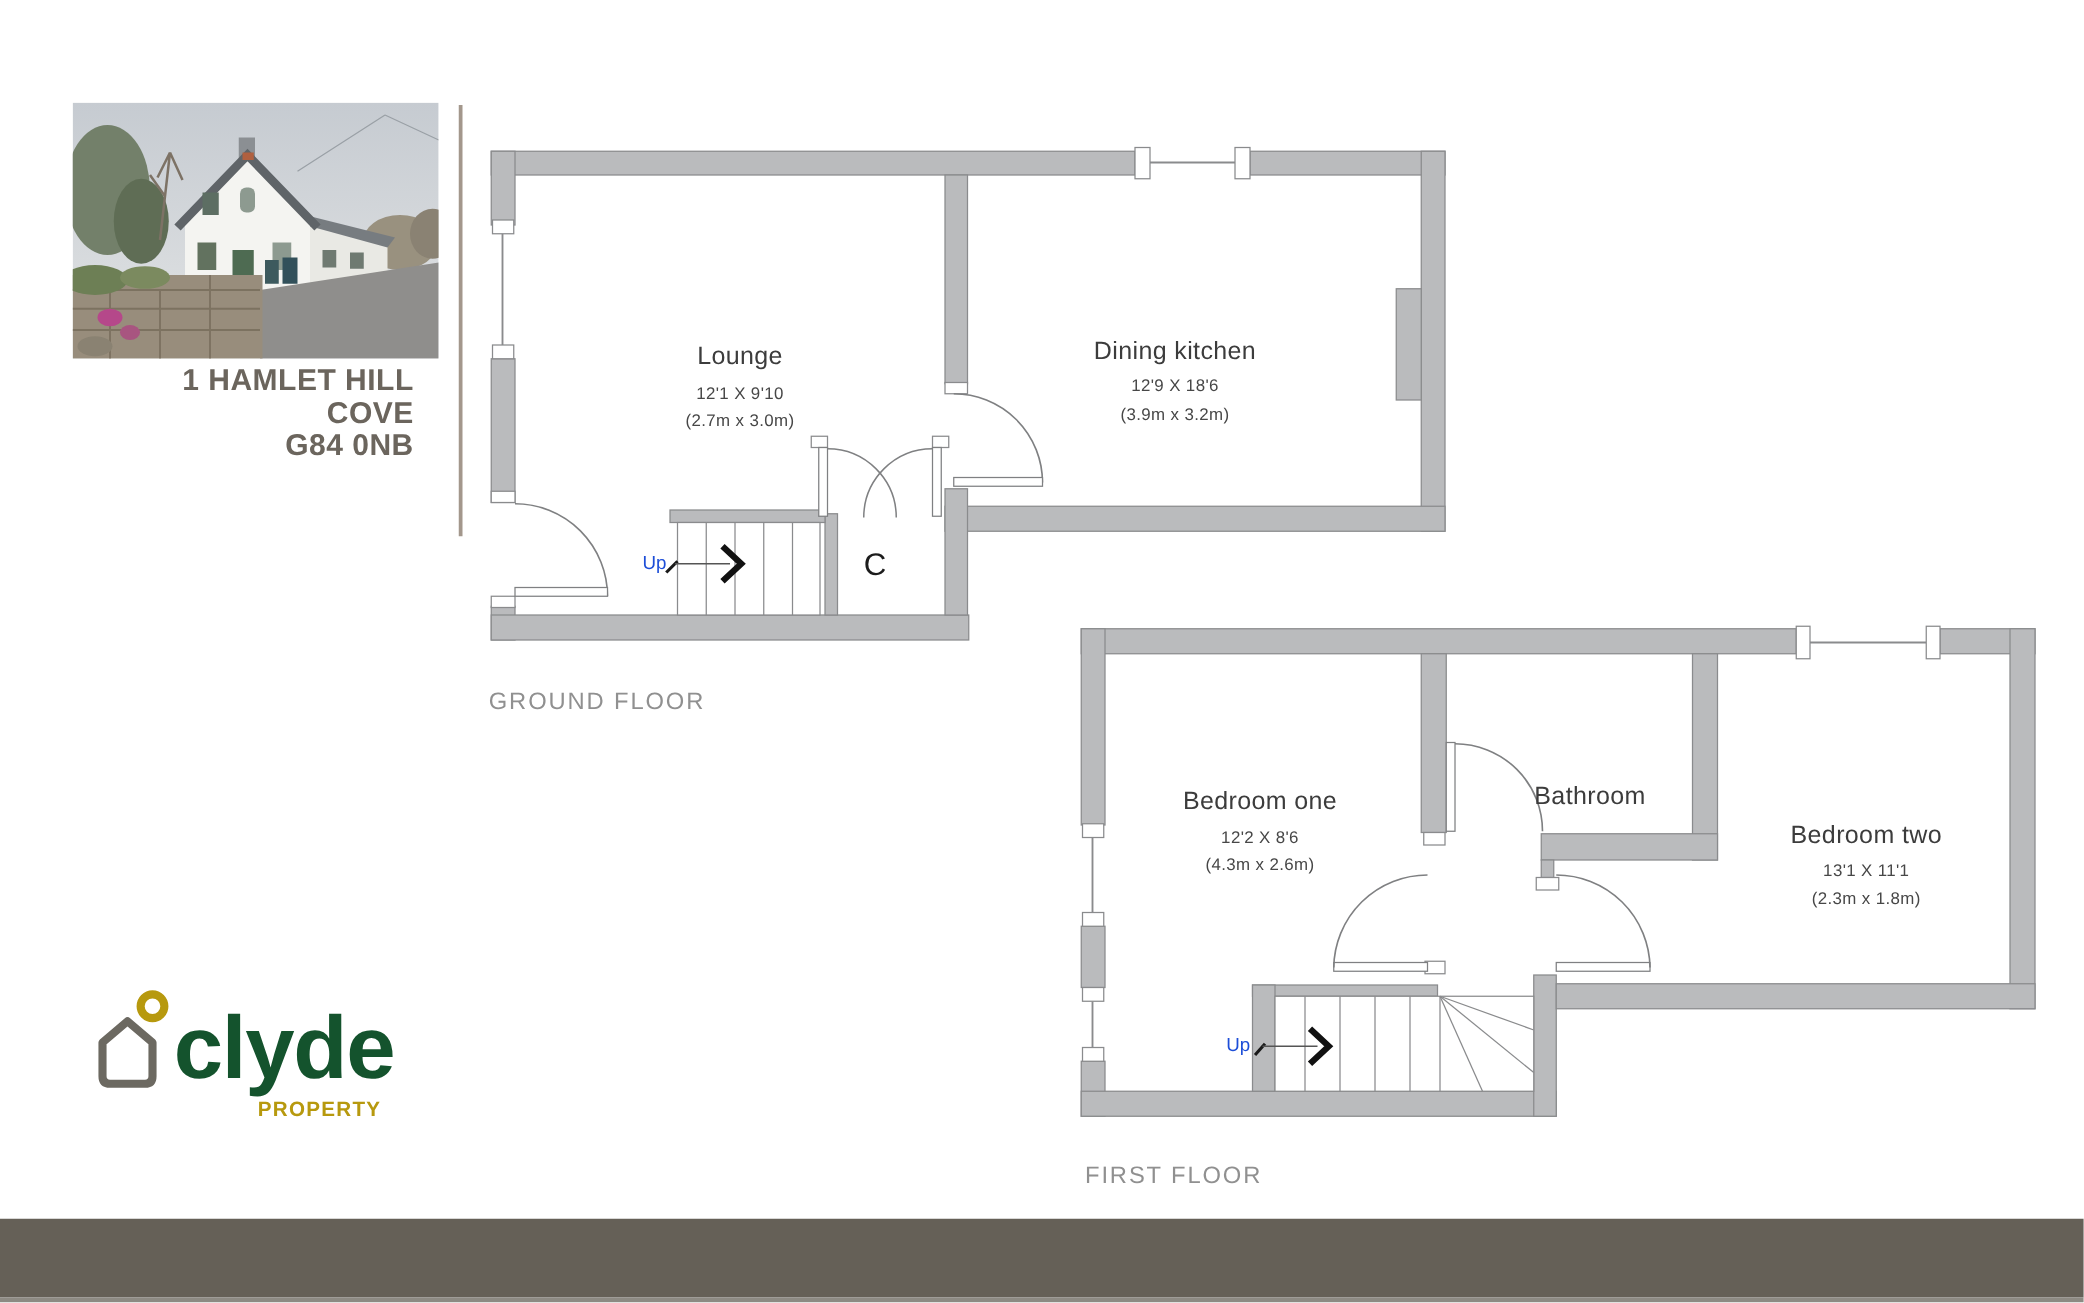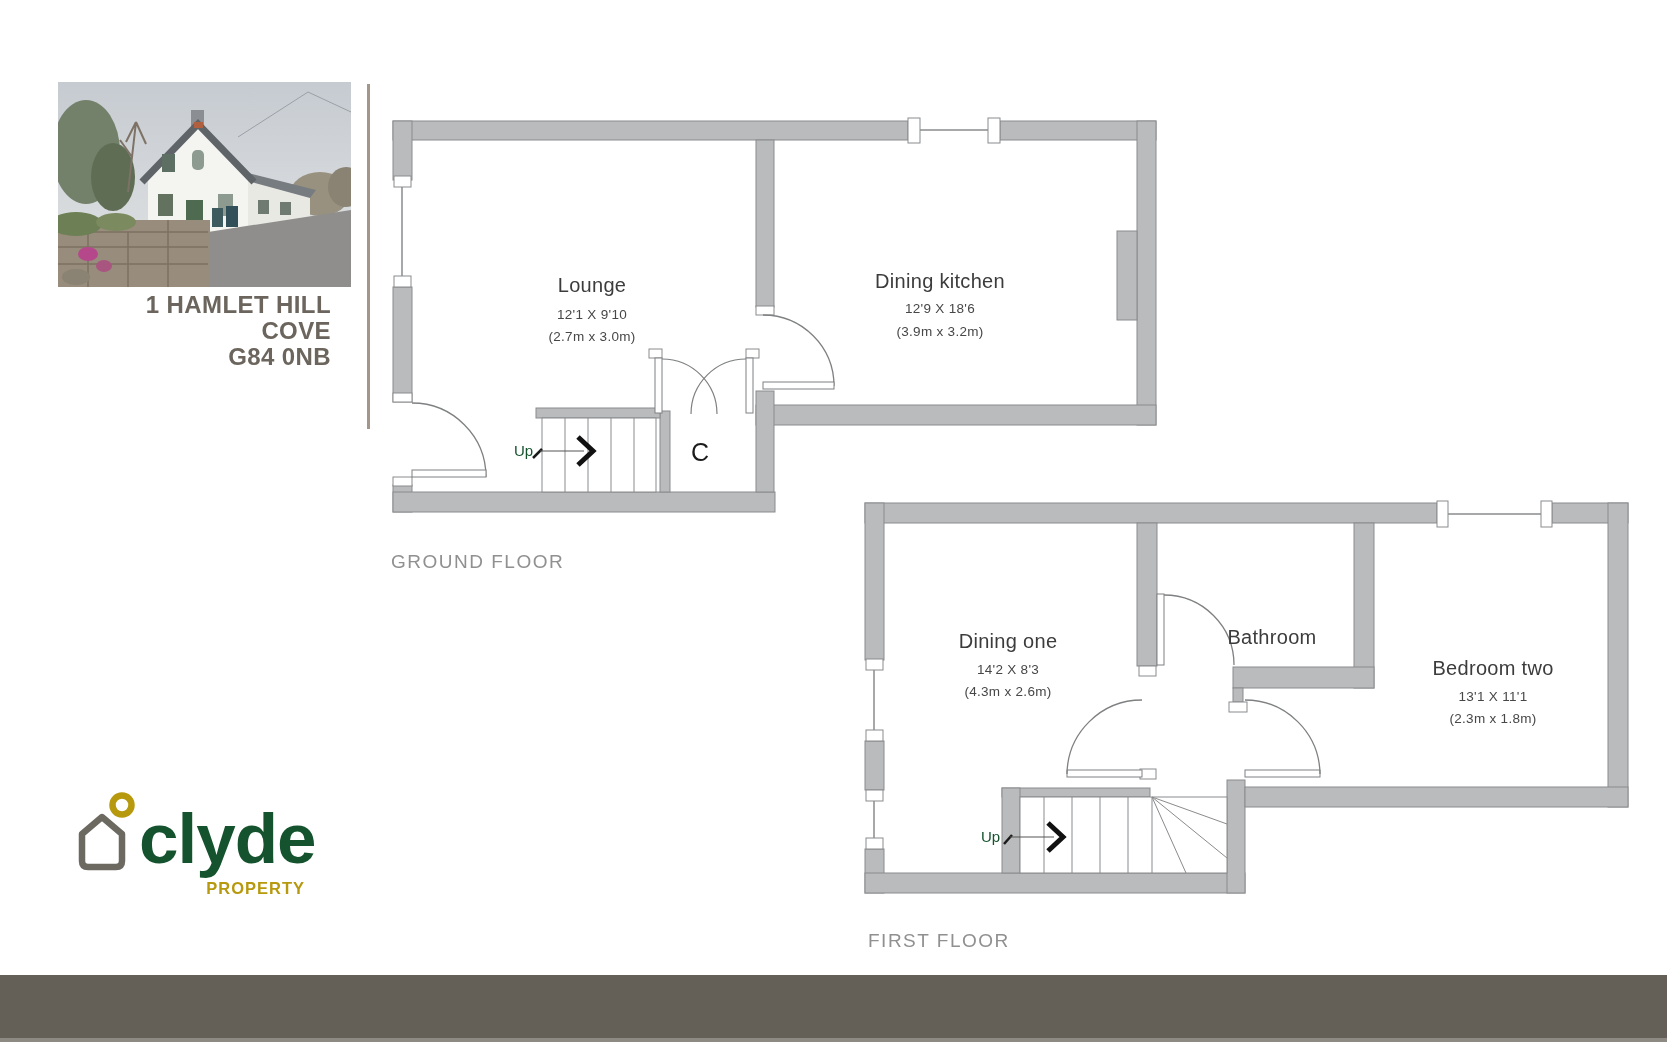--- a/index.html
+++ b/index.html
@@ -14,21 +14,21 @@
   #address{left:111px;top:292px;width:220px;text-align:right;
     color:#6b655d;font-size:24px;font-weight:bold;line-height:26px;letter-spacing:.4px;}
   #divider{left:367px;top:84px;width:3px;height:345px;background:#a3978c;}
   
   #plan-svg{left:0;top:0;width:1667px;height:1042px;}
   
   .room-label{position:absolute;text-align:center;transform:translateX(-50%);color:#3c3c3c;white-space:nowrap;margin-top:32px;}
   .room-name{font-size:20px;letter-spacing:.3px;}
   .room-dims{font-size:13.5px;color:#474747;letter-spacing:.3px;}
   .floor-label{position:absolute;font-size:19px;color:#909090;letter-spacing:1.5px;white-space:nowrap;margin-top:25px;}
-  .up-label{position:absolute;font-size:15px;color:#14532d;}
+  .up-label{position:absolute;font-size:15px;color:#1d4ed8;}
   .closet-label{position:absolute;font-size:25px;color:#1c1c1c;transform:translateX(-50%);}
   
   #logo-house{left:74px;top:788px;width:70px;height:86px;}
   #logo-name{left:139px;top:804px;font-size:71px;font-weight:bold;color:#14532d;letter-spacing:-1px;line-height:70px;}
   #logo-tagline{left:203px;top:879px;width:102px;text-align:right;font-size:16.5px;font-weight:bold;color:#b7990e;letter-spacing:1px;}
   
   #footer{left:0;top:975px;width:1667px;height:63px;background:#656057;}
   #footer-strip{left:0;top:1038px;width:1667px;height:4px;background:#8d8a83;}
 </style>
 </head>
@@ -216,22 +216,22 @@
   <div class="room-dims" style="margin-top:7px;">(2.7m x 3.0m)</div>
 </div>
 
 <div class="room-label" style="left:940px;top:238px;">
   <div class="room-name">Dining kitchen</div>
   <div class="room-dims" style="margin-top:8px;">12'9 X 18'6</div>
   <div class="room-dims" style="margin-top:8px;">(3.9m x 3.2m)</div>
 </div>
 
 <div class="room-label" style="left:1008px;top:598px;">
-  <div class="room-name">Dining one</div>
-  <div class="room-dims" style="margin-top:9px;">14'2 X 8'3</div>
+  <div class="room-name">Bedroom one</div>
+  <div class="room-dims" style="margin-top:9px;">12'2 X 8'6</div>
   <div class="room-dims" style="margin-top:7px;">(4.3m x 2.6m)</div>
 </div>
 
 <div class="room-label" style="left:1272px;top:594px;">
   <div class="room-name">Bathroom</div>
 </div>
 
 <div class="room-label" style="left:1493px;top:625px;">
   <div class="room-name">Bedroom two</div>
   <div class="room-dims" style="margin-top:9px;">13'1 X 11'1</div>

